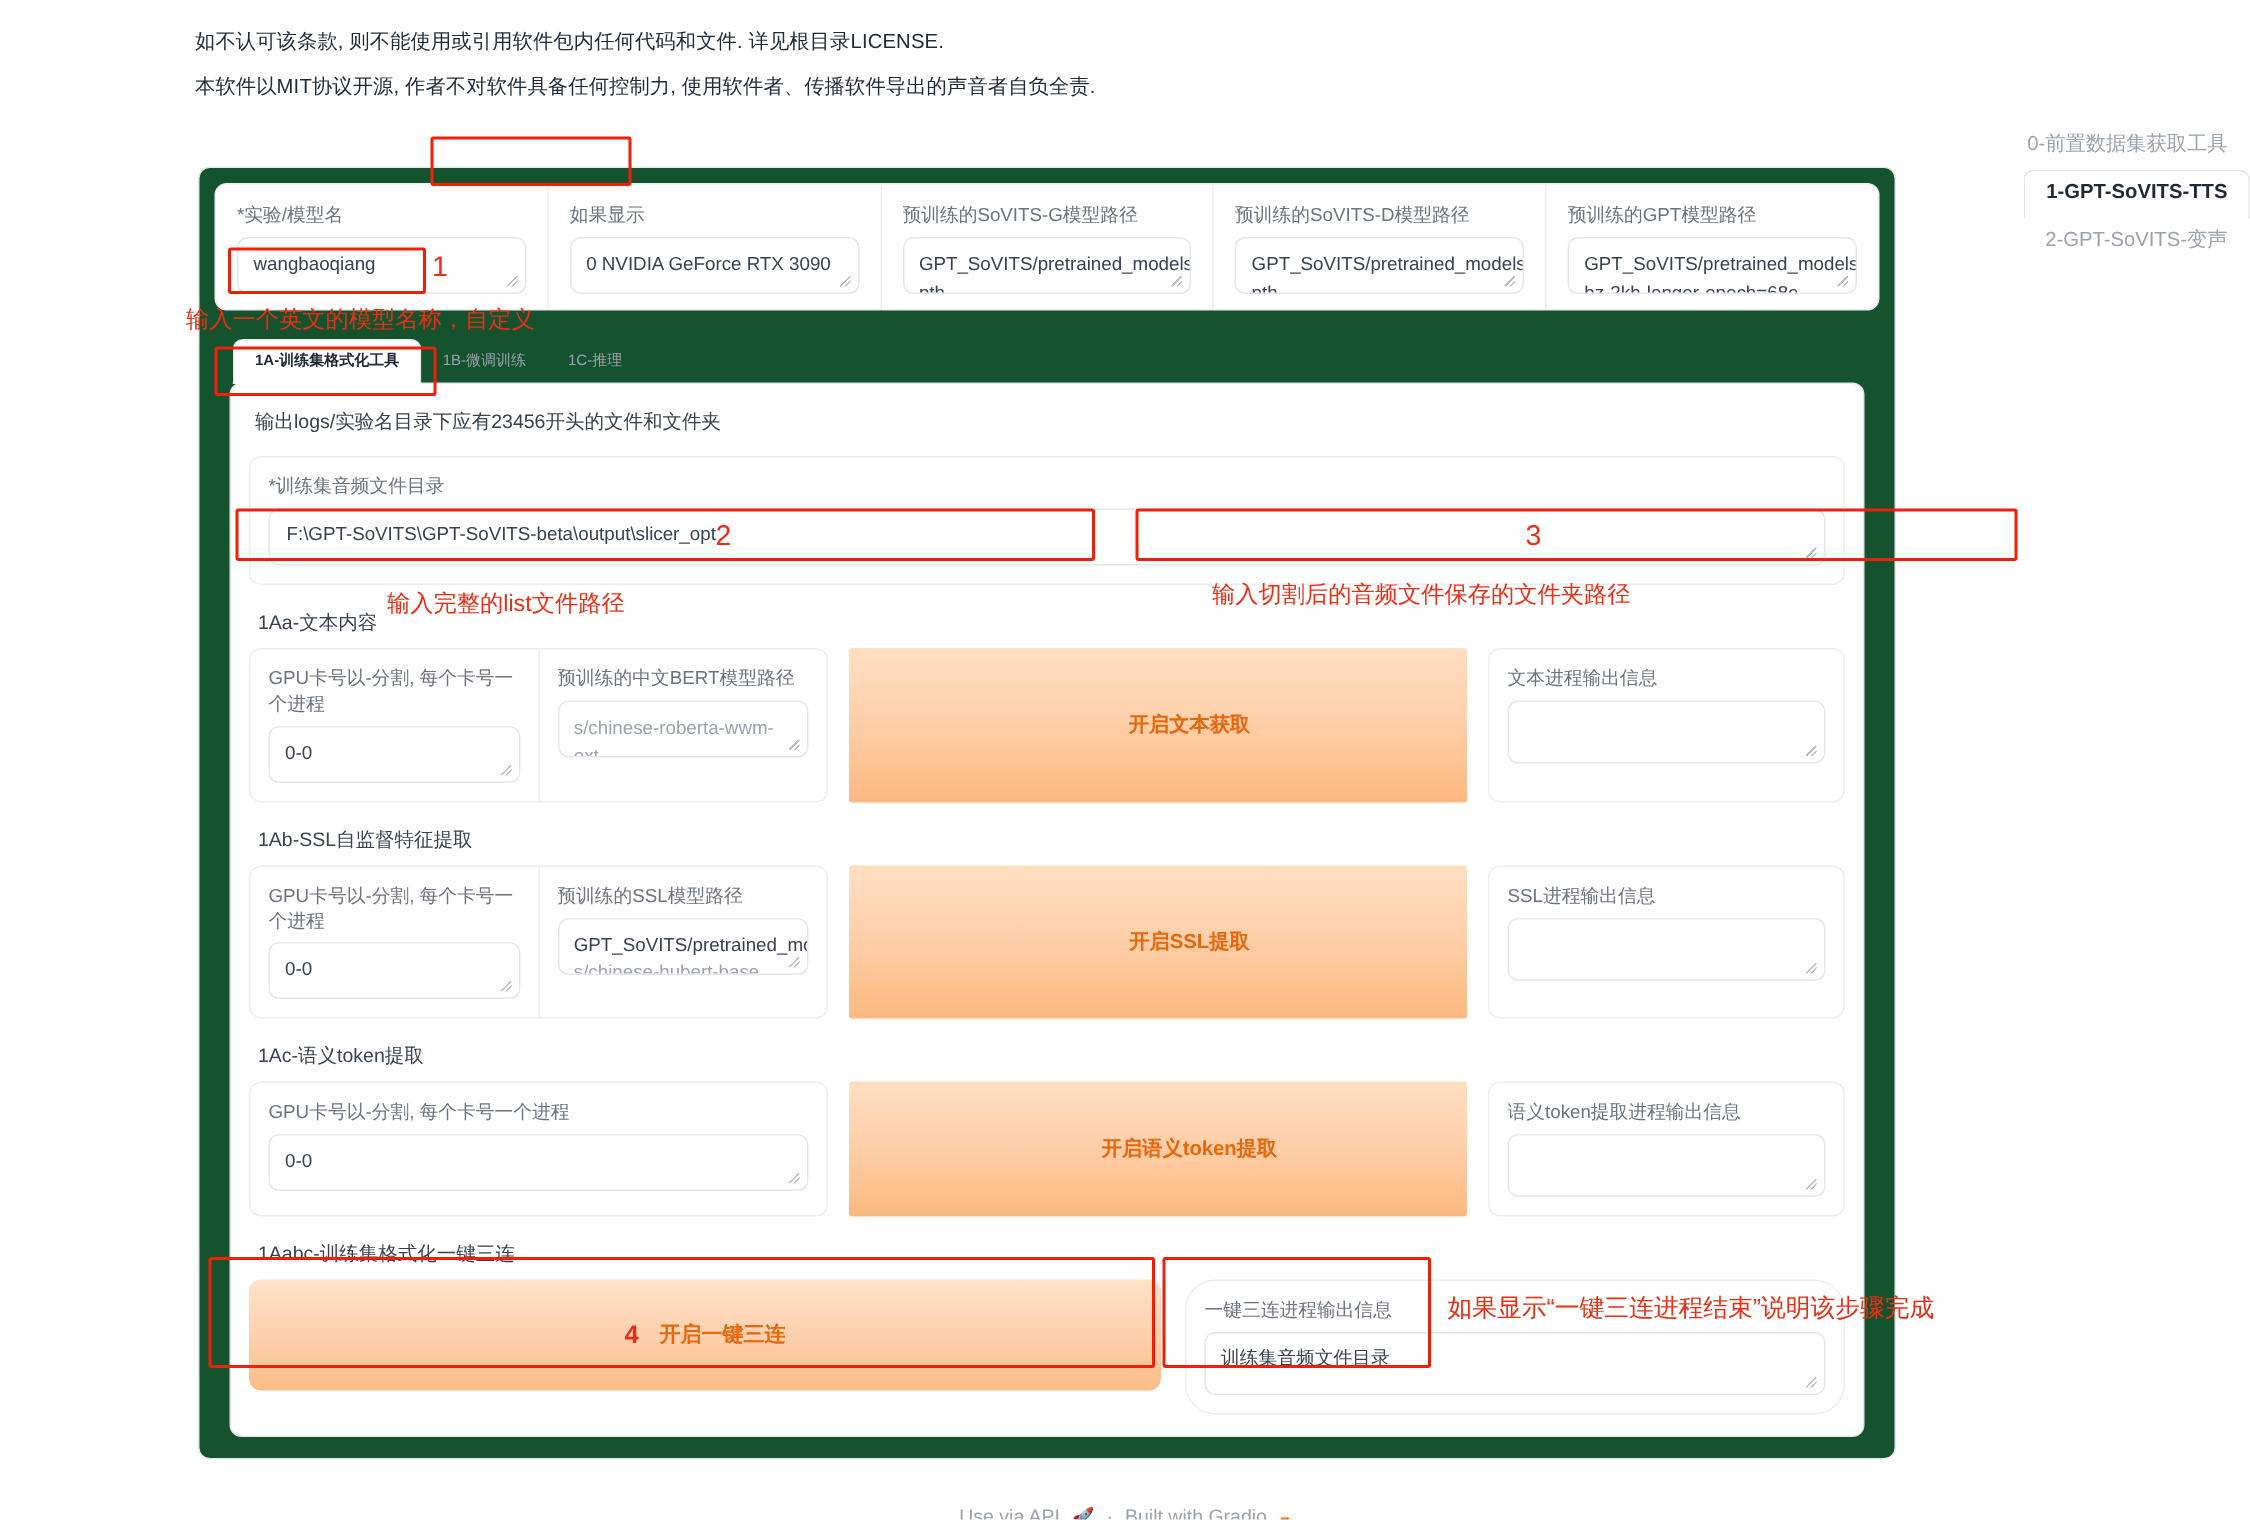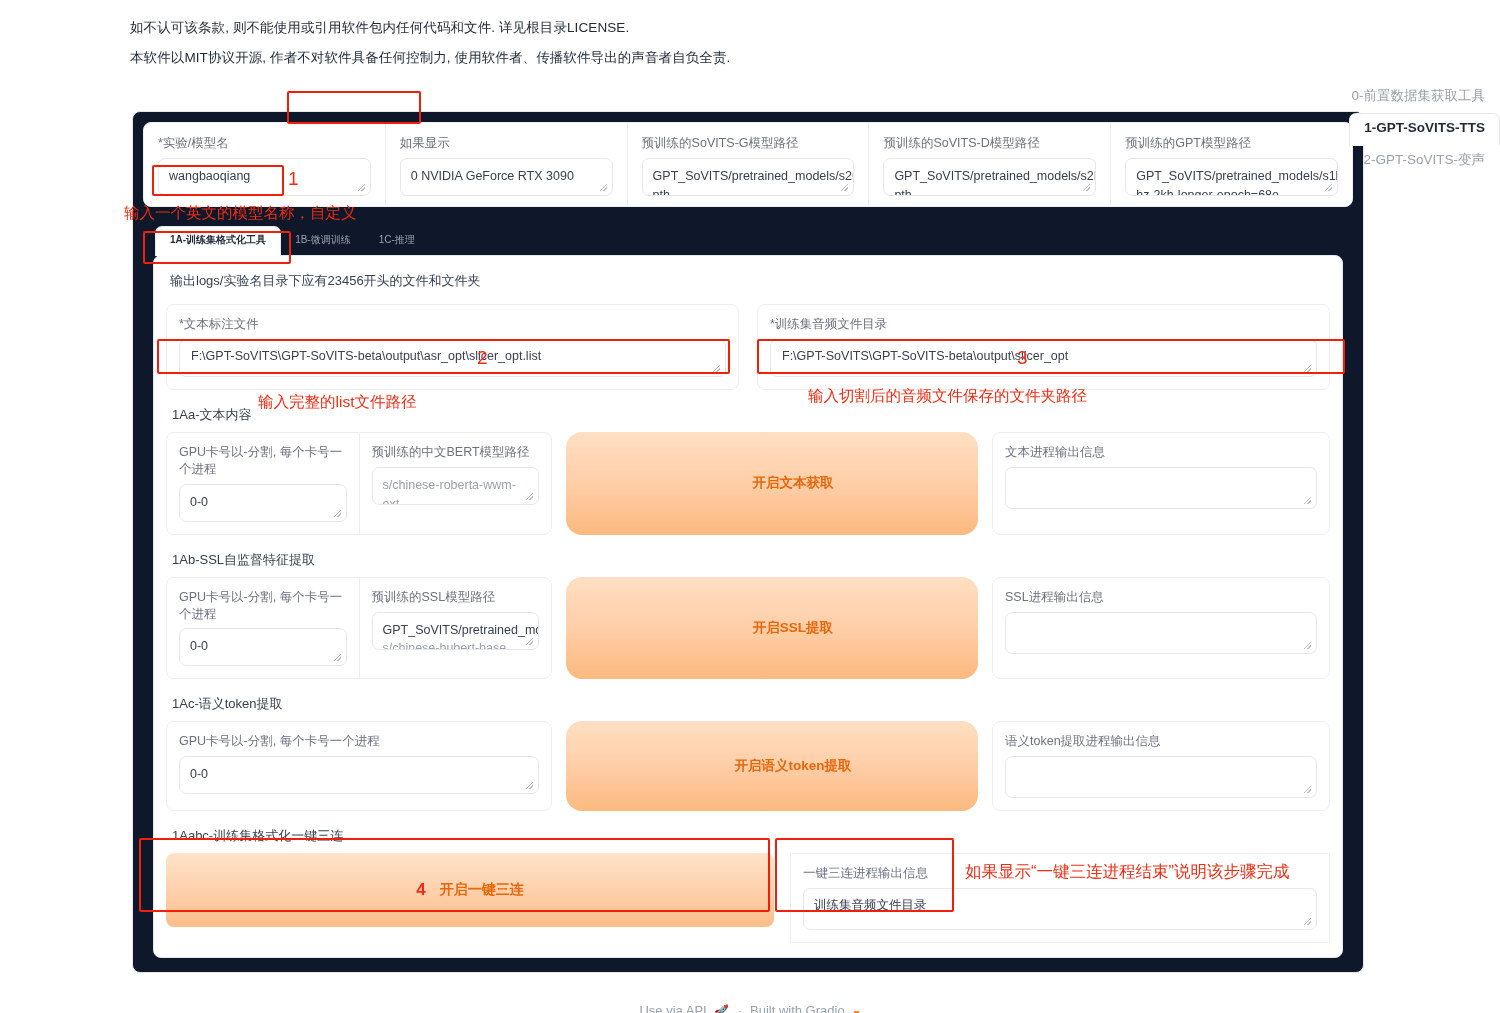--- a/index.html
+++ b/index.html
@@ -54,24 +54,24 @@
     border:1px solid #e5e7eb;
     border-bottom:1px solid #ffffff;
     border-radius:7px 7px 0 0;
     position:relative;
     top:1px;
   }
 
   
   .panel {
     margin:0 0 0 132px;
-    width:1232px;
-    border:1px solid #e5e7eb;
-    border-radius:8px;
-    background:#0f172a;
+    width:1132px;
+    border:1px solid #e5e7eb;
+    border-radius:8px;
+    background:#14532d;
     padding:10px 10px 14px 10px;
     position:relative;
   }
 
   
   .group {
     border:1px solid #eceef1;
     border-radius:8px;
     background:#fff;
     padding:0;
@@ -198,21 +198,21 @@
     width:386px;
     flex:0 0 386px;
     overflow:hidden;
   }
   .leftbox .cell { padding:11px 12px 12px 12px; }
 
   .btncol { flex:0 0 412px; display:flex; }
   .bigbtn {
     flex:1 1 auto;
     border:none;
-    border-radius:16px;
+    border-radius:2px;
     background:linear-gradient(180deg,#ffdfc2 0%,#ffd0ab 45%,#fcb97f 100%);
     color:#e8670c;
     font-weight:bold;
     font-size:13.5px;
     font-family:inherit;
     cursor:pointer;
     display:flex;
     align-items:center;
     justify-content:center;
     padding-left:48px;
@@ -251,21 +251,21 @@
     display:flex;
     align-items:center;
     justify-content:center;
     gap:14px;
     height:74px;
   }
   .oneclickbtn .num { color:#ef2b16; font-size:17px; font-weight:bold; }
   .oneclickout {
     flex:1 1 auto;
     border:1px solid #eceef1;
-    border-radius:0;
+    border-radius:20px;
     padding:11px 12px 12px 12px;
   }
 
   
   .footer {
     margin-top:30px;
     text-align:center;
     font-size:13px;
     color:#9aa2ae;
   }
@@ -371,27 +371,20 @@
       <div class="subtab active">1A-训练集格式化工具</div>
       <div class="subtab">1B-微调训练</div>
       <div class="subtab">1C-推理</div>
     </div>
 
     <div class="subpanel">
 
       <div class="note">输出logs/实验名目录下应有23456开头的文件和文件夹</div>
 
       <div class="pathrow">
-        <div class="pathcell">
-          <div class="flabel">*文本标注文件</div>
-          <div class="pathinput">
-            <span>F:\GPT-SoVITS\GPT-SoVITS-beta\output\asr_opt\slicer_opt.list</span>
-            <span class="grip"></span>
-          </div>
-        </div>
         <div class="pathcell">
           <div class="flabel">*训练集音频文件目录</div>
           <div class="pathinput">
             <span>F:\GPT-SoVITS\GPT-SoVITS-beta\output\slicer_opt</span>
             <span class="grip"></span>
           </div>
         </div>
       </div>
 
       <div class="steptitle">1Aa-文本内容</div>

